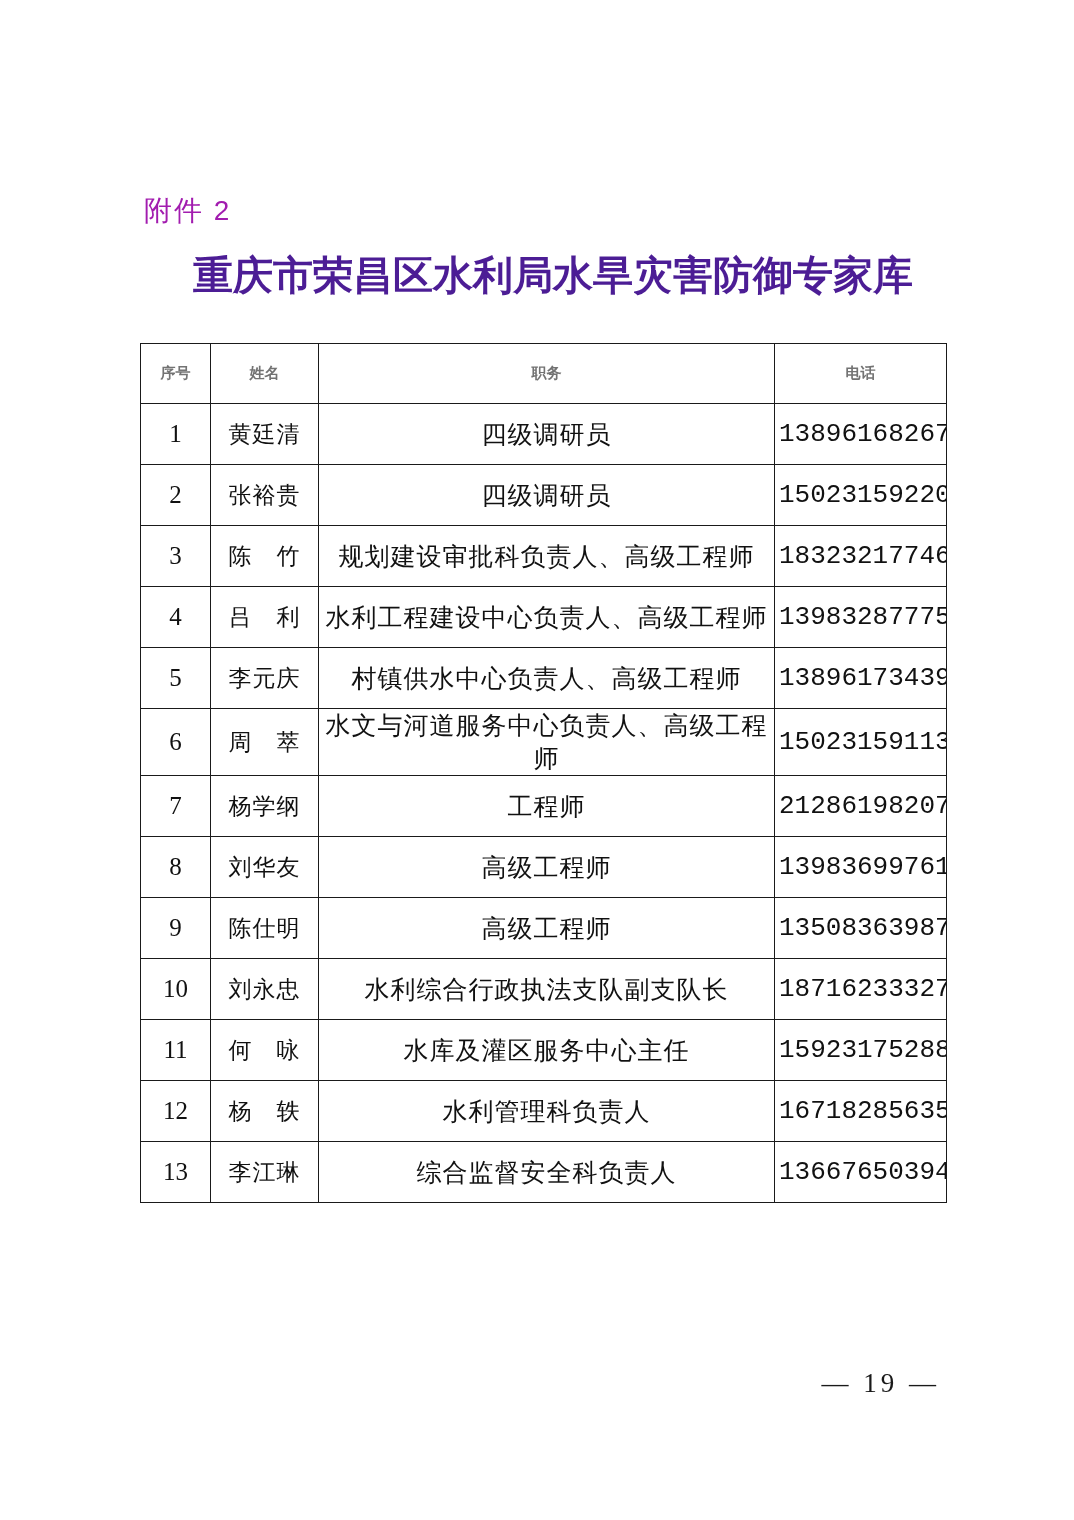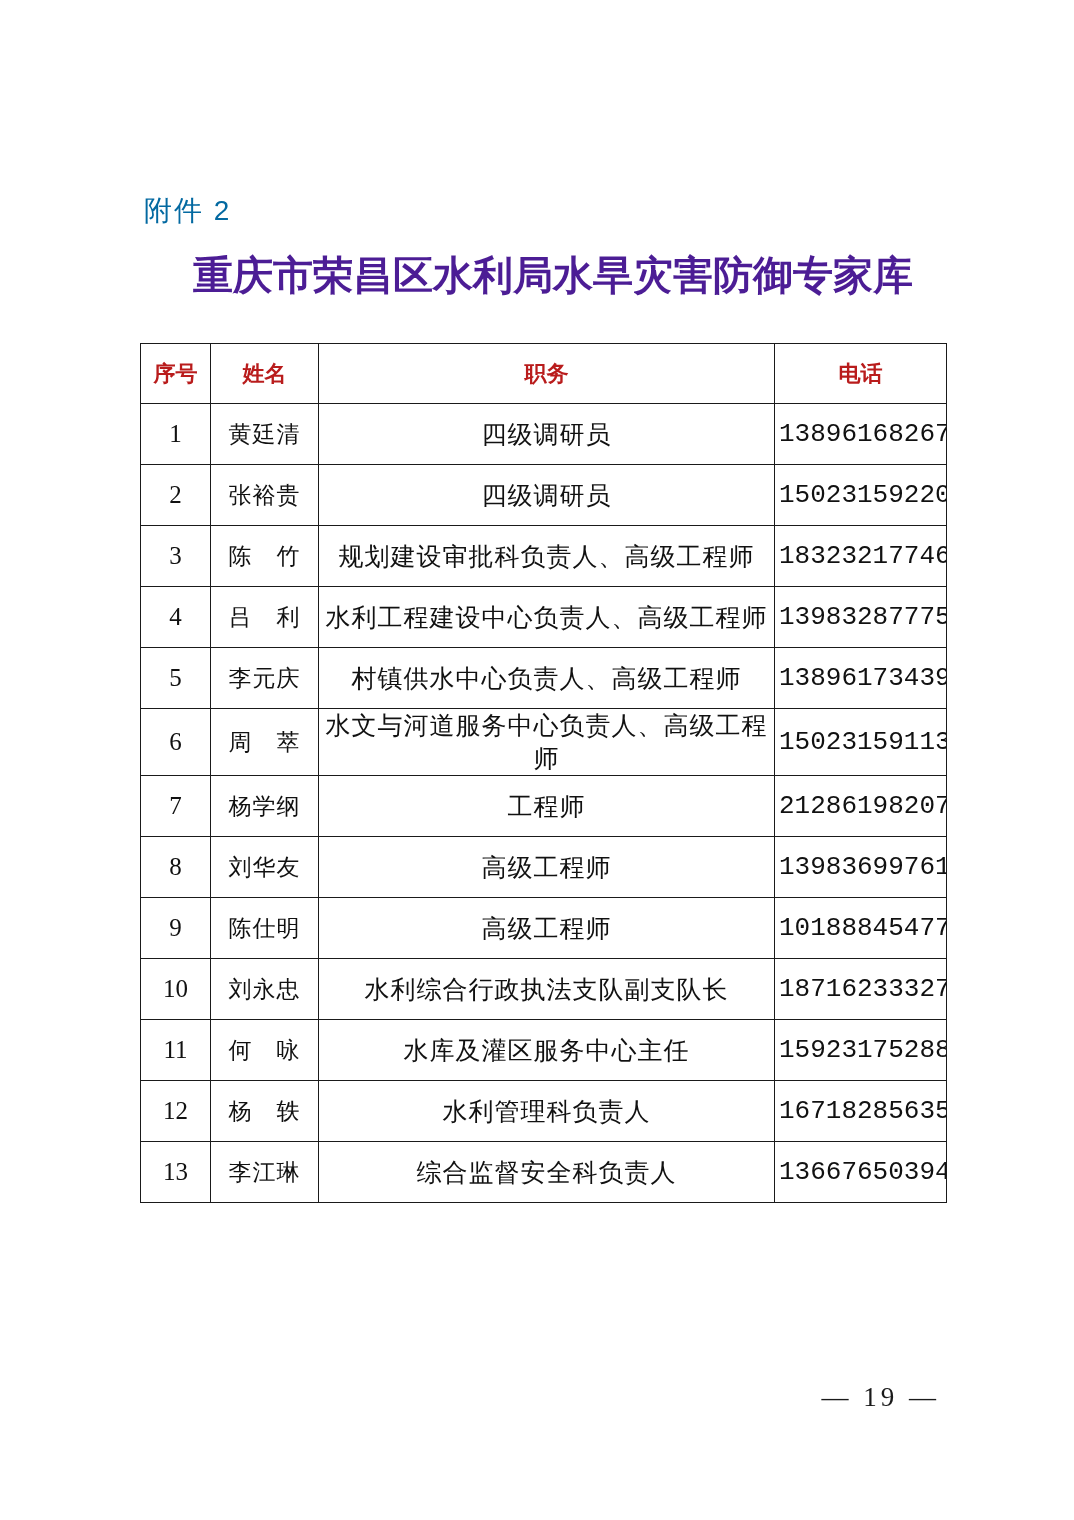--- a/index.html
+++ b/index.html
@@ -16,21 +16,21 @@
     color: #111111;
     overflow: hidden;
   }
   .attachment-label {
     position: absolute;
     left: 144px;
     top: 192px;
     font-family: "Liberation Sans", sans-serif;
     font-weight: 500;
     font-size: 28px;
-    color: #0369a1;
+    color: #a21caf;
     letter-spacing: 2px;
   }
   .doc-title {
     position: absolute;
     left: 16px;
     top: 248px;
     width: 1074px;
     text-align: center;
     font-family: "Liberation Serif", serif;
     font-weight: bold;
@@ -55,22 +55,22 @@
     text-align: center;
     vertical-align: middle;
     padding: 0 4px;
     overflow: hidden;
   }
   table.roster thead tr { height: 60px; }
   table.roster tbody tr { height: 61px; }
   table.roster th {
     font-family: "Liberation Sans", sans-serif;
     font-weight: 700;
-    font-size: 22px;
-    color: #b91c1c;
+    font-size: 15px;
+    color: #737373;
   }
   td.c-no {
     font-family: "Liberation Serif", serif;
     font-size: 25px;
   }
   td.c-name {
     font-family: "Liberation Serif", serif;
     font-size: 23px;
     letter-spacing: 1px;
   }
@@ -84,21 +84,20 @@
     font-size: 26px;
   }
   .page-number {
     position: absolute;
     right: 134px;
     top: 1368px;
     font-family: "Liberation Serif", serif;
     font-size: 27px;
     color: #1a1a1a;
     letter-spacing: 4px;
-    margin-top: 14px;
   }
 </style>
 </head>
 <body>
 
 <div class="page">
 
   <div class="attachment-label">附件 2</div>
 
   <div class="doc-title">重庆市荣昌区水利局水旱灾害防御专家库</div>
@@ -164,21 +163,21 @@
       <tr>
         <td class="c-no">8</td>
         <td class="c-name">刘华友</td>
         <td class="c-pos">高级工程师</td>
         <td class="c-phone">13983699761</td>
       </tr>
       <tr>
         <td class="c-no">9</td>
         <td class="c-name">陈仕明</td>
         <td class="c-pos">高级工程师</td>
-        <td class="c-phone">10188845477</td>
+        <td class="c-phone">13508363987</td>
       </tr>
       <tr>
         <td class="c-no">10</td>
         <td class="c-name">刘永忠</td>
         <td class="c-pos">水利综合行政执法支队副支队长</td>
         <td class="c-phone">18716233327</td>
       </tr>
       <tr>
         <td class="c-no">11</td>
         <td class="c-name">何　咏</td>

